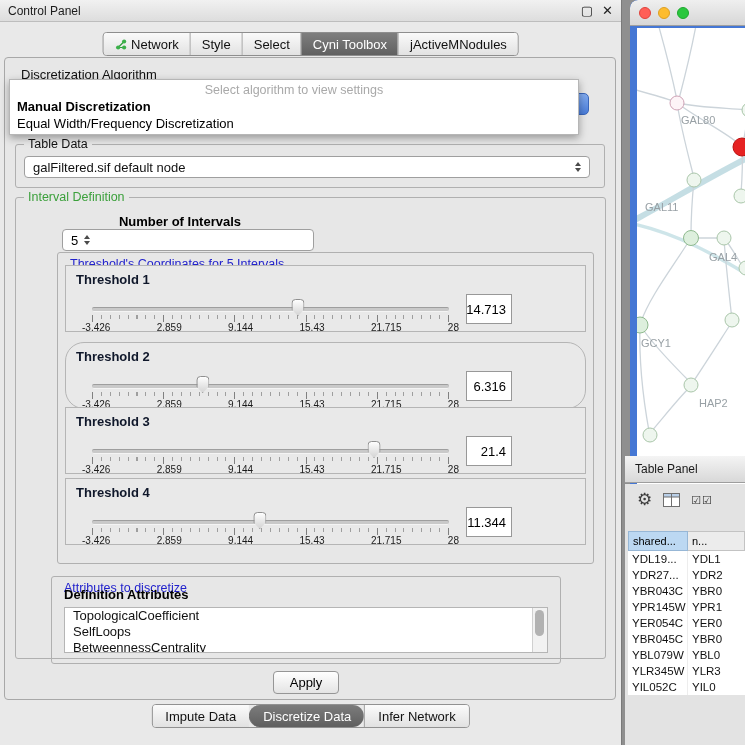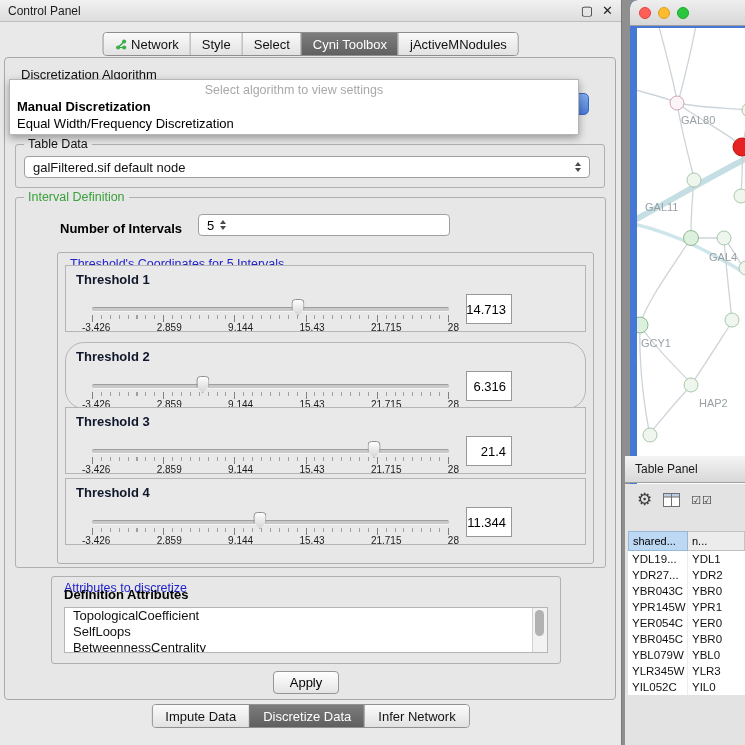--- a/index.html
+++ b/index.html
@@ -36,22 +36,22 @@
   .legend.blue{color:#2222cc;margin-top:12px;}
 
   .td-fieldset{left:10px;top:86px;width:590px;height:44px;}
   .combo{position:absolute;background:#fff;border:1px solid #9f9f9f;border-radius:4px;display:flex;align-items:center;font-size:13px;padding:0 8px;box-sizing:border-box;color:#111;}
   .combo .txt{flex:1;overflow:hidden;white-space:nowrap;}
   .arrows{display:flex;flex-direction:column;gap:2px;margin-left:6px;}
   .tri-up{width:0;height:0;border-left:3.5px solid transparent;border-right:3.5px solid transparent;border-bottom:4px solid #4a4a4a;}
   .tri-dn{width:0;height:0;border-left:3.5px solid transparent;border-right:3.5px solid transparent;border-top:4px solid #4a4a4a;}
   .td-combo{left:8px;top:11px;width:566px;height:22px;}
 
-  .iv-fieldset{left:10px;top:139px;width:591px;height:371px;padding-left:8px;}
-  .noi-row{position:absolute;left:44px;top:16px;display:flex;align-items:flex-end;}
+  .iv-fieldset{left:10px;top:139px;width:591px;height:462px;padding-left:8px;}
+  .noi-row{position:absolute;left:30px;top:16px;display:flex;align-items:center;flex-direction:column;}
   .noi-label{font-size:13px;font-weight:bold;color:#000;}
   .noi-combo{position:relative;width:252px;height:22px;margin-left:16px;background:#fff;border:1px solid #9f9f9f;border-radius:4px;display:flex;align-items:center;font-size:13px;padding:0 8px;box-sizing:border-box;}
 
   .thr-fieldset{left:41px;top:54px;width:537px;height:312px;}
   .threshold-panel{position:absolute;left:7px;width:521px;height:67px;border:1px solid #b5b5b5;background:#e9e9e9;box-sizing:border-box;}
   .tp-0{top:12px;} .tp-1{top:89px;border-radius:19px;} .tp-2{top:154px;} .tp-3{top:225px;}
   .th-label{position:absolute;left:10px;top:6px;font-weight:bold;font-size:13px;color:#0f172a;}
   .th-slider{position:absolute;left:26px;top:32px;width:357px;height:34px;}
   .slider-track{position:absolute;left:0;right:0;top:9px;height:3px;background:#c9c9c9;border-top:1px solid #9e9e9e;border-bottom:1px solid #f4f4f4;border-radius:2px;}
   .slider-thumb{position:absolute;top:1px;width:13px;height:17px;background:linear-gradient(#fefefe,#d5d5d5);border:1px solid #909090;clip-path:polygon(0 0,100% 0,100% 60%,50% 100%,0 60%);border-radius:4px 4px 0 0;transform:translateX(-50%);box-sizing:border-box;z-index:2;}
@@ -68,21 +68,21 @@
   .attr-list{position:absolute;left:12px;top:30px;width:484px;height:46px;background:#fff;border:1px solid #b5b5b5;overflow:hidden;box-sizing:border-box;}
   .attr-item{padding-left:8px;line-height:16px;font-size:13px;color:#111;white-space:nowrap;}
   .attr-scrollbar{position:absolute;right:0;top:0;bottom:0;width:14px;background:#f2f2f2;border-left:1px solid #d0d0d0;}
   .attr-thumb{position:absolute;left:2px;top:2px;width:9px;height:26px;background:#b2b2b2;border-radius:5px;}
 
   .apply-btn{position:absolute;left:268px;top:613px;width:64px;height:21px;border:1px solid #969696;border-radius:4px;background:linear-gradient(#ffffff,#e4e4e4);font-size:13px;color:#000;display:flex;align-items:center;justify-content:center;}
 
   .bottom-tabs{position:absolute;left:50%;top:704px;transform:translateX(-50%);display:flex;height:22px;border:1px solid #919191;border-radius:4px;overflow:hidden;font-size:13px;white-space:nowrap;}
   .btab{display:flex;align-items:center;padding:0 13px;border-left:1px solid #a2a2a2;background:linear-gradient(#fbfbfb,#e1e1e1);color:#111;}
   .btab:first-child{border-left:none;}
-  .btab.selected{background:linear-gradient(#7c7c7c,#5f5f5f);color:#fff;border-left-color:#6e6e6e;}
+  .btab.selected{background:linear-gradient(#7c7c7c,#5f5f5f);color:#fff;border-left-color:#6e6e6e;border-radius:11px;}
 
   
   .network-window{position:absolute;left:630px;top:0;width:121px;height:566px;border-top-left-radius:8px;overflow:hidden;background:#4577d4;}
   .nw-titlebar{position:absolute;left:0;top:0;right:0;height:26px;background:linear-gradient(#efefef,#d7d7d7);border-bottom:1px solid #9f9f9f;display:flex;align-items:center;gap:7px;padding-left:9px;box-sizing:border-box;border-top-left-radius:8px;}
   .light{width:12px;height:12px;border-radius:50%;box-sizing:border-box;}
   .light.red{background:#ff5f57;border:1px solid #df433c;}
   .light.yellow{background:#fdbc2e;border:1px solid #dd9f22;}
   .light.green{background:#2ac73e;border:1px solid #1fa82f;}
   .nw-canvas{position:absolute;left:7px;top:28px;right:0;bottom:12px;background:#ffffff;overflow:hidden;}
   .net-svg text{font-family:"Liberation Sans",sans-serif;font-size:11px;fill:#98a0a5;}

